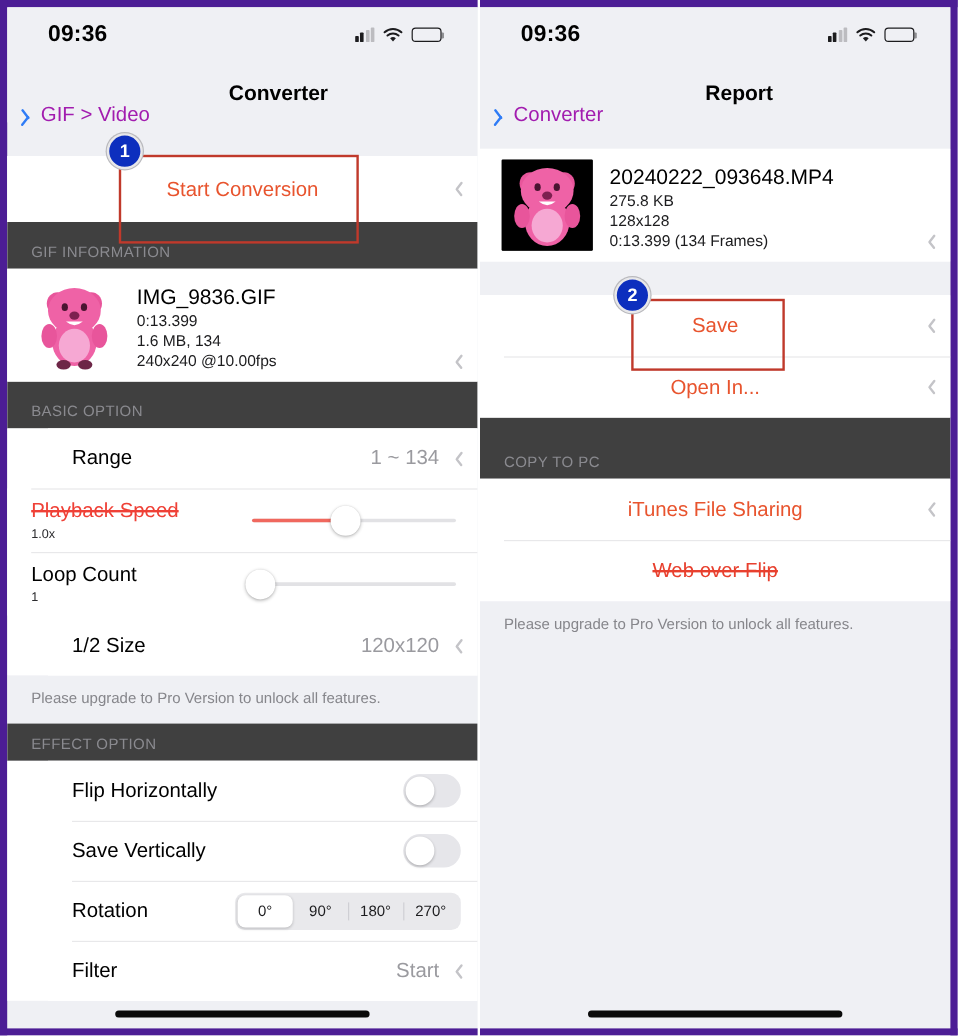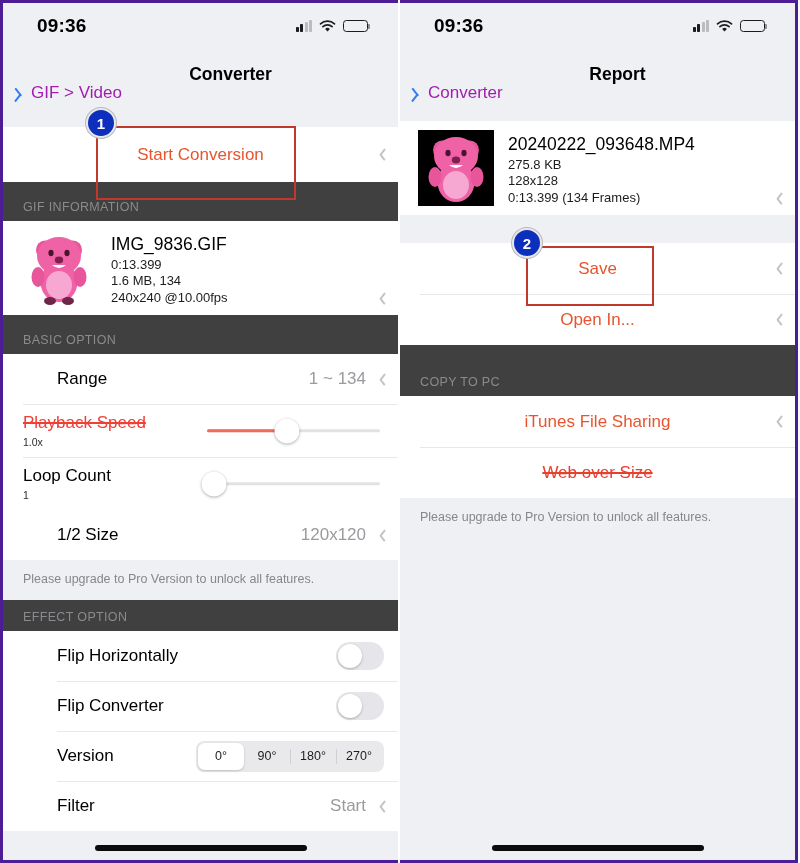--- a/index.html
+++ b/index.html
@@ -13,21 +13,21 @@
     position: relative;
     width: 800px; height: 863px;
     background: #ffffff;
     display: flex;
   }
   .phone {
     position: relative;
     width: 398px; height: 863px;
     background: #eff0f4;
     overflow: hidden;
-    border: 3px solid #4c1d95;
+    border: 6px solid #4c1d95;
   }
   .phone.left { border-right: none; }
   .phone.right { margin-left: 2px; border-left: none; }
 
   
   .statusbar {
     height: 46px;
     display: flex; align-items: center;
     justify-content: space-between;
     padding: 0 30px 0 34px;
@@ -344,28 +344,28 @@
     <div class="group">
 
       <div class="row">
         <span class="row-label">Flip Horizontally</span>
         <span class="toggle">
             <span class="knob"></span>
           </span>
       </div>
 
       <div class="row">
-        <span class="row-label">Flip Converter</span>
+        <span class="row-label">Save Vertically</span>
         <span class="toggle">
             <span class="knob"></span>
           </span>
       </div>
 
       <div class="row">
-        <span class="row-label">Version</span>
+        <span class="row-label">Rotation</span>
         <span class="segmented">
           <span class="seg active">0°</span>
           <span class="seg">90°</span>
           <span class="seg">180°</span>
           <span class="seg">270°</span>
         </span>
       </div>
 
       <div class="row">
         <span class="row-label">Filter</span>
@@ -453,21 +453,21 @@
       </div>
     </div>
 
     <div class="section-header" style="padding-top:30px;">COPY TO PC</div>
     <div class="group">
       <div class="action-row">
         <span class="action-label">iTunes File Sharing</span>
         <span class="chev-right"></span>
       </div>
       <div class="action-row">
-        <span class="action-label struck">Web over Size</span>
+        <span class="action-label struck">Web over Flip</span>
       </div>
     </div>
 
     <div class="note">Please upgrade to Pro Version to unlock all features.</div>
 
     <div class="home-indicator"></div>
 
     <div class="anno-box" style="left:126px; top:243px; width:128px; height:60px;"></div>
     <div class="badge" style="left:112px; top:225px;">2</div>
   </div>

